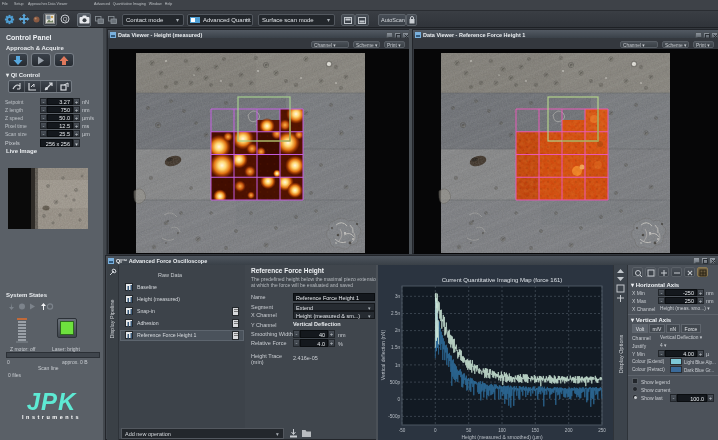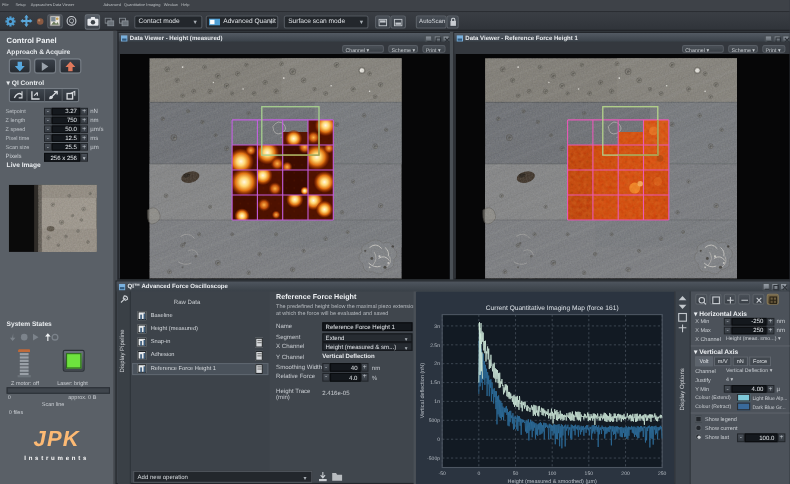--- a/index.html
+++ b/index.html
@@ -286,21 +286,21 @@
     </span>
     <div class="abs" style="left:57px;top:290px;width:20px;height:20px;background:linear-gradient(#6a717a,#3f454c);border:1px solid #2c3137;border-radius:2px"></div>
     <div class="abs" style="left:60px;top:293px;width:14px;height:14px;background:#6ee23e;border:1px solid #2e6a1e"></div>
     <div class="abs lbl" style="left:10px;top:318px;font-size:5px">Z motor: off</div>
     <div class="abs lbl" style="left:52px;top:318px;font-size:5px">Laser: bright</div>
     <div class="abs" style="left:6px;top:324px;width:94px;height:6px;background:#3f454c;border:1px solid #2b3036"></div>
     <div class="abs lbl" style="left:7px;top:331px;font-size:5px">0</div>
     <div class="abs lbl" style="left:62px;top:331px;font-size:5px">approx. 0 B</div>
     <div class="abs lbl" style="left:38px;top:337px;font-size:5px">Scan line</div>
     <div class="abs lbl" style="left:8px;top:344px;font-size:5px">0 files</div>
-    <div class="abs" style="left:0px;top:360px;width:103px;text-align:center;color:#fdba74;font-size:20px;font-weight:bold;font-style:italic;letter-spacing:1px;font-family:'Liberation Sans',sans-serif">JPK</div>
+    <div class="abs" style="left:0px;top:360px;width:103px;text-align:center;color:#5eead4;font-size:24px;font-weight:bold;font-style:italic;letter-spacing:1px;font-family:'Liberation Sans',sans-serif">JPK</div>
     <div class="abs" style="left:0px;top:386px;width:103px;text-align:center;color:#fdfdfd;font-size:5.5px;font-weight:bold;letter-spacing:2.5px">Instruments</div>
   </div>
 <div class="abs" style="left:107px;top:29px;width:302px;height:225px;background:#33373d;border:1px solid #23262b">
     <div class="abs" style="left:0;top:0;width:302px;height:8px;background:linear-gradient(#535a63,#3a4149)"></div>
     <span class="abs" style="left:2px;top:1.5px">
       <svg width="6" height="6" viewBox="0 0 6 6" style="display:block;">
         <rect width="6" height="6" fill="#7ab0dd"></rect>
         <rect x="1" y="3" width="4" height="2" fill="#315a7e"></rect>
       </svg>
     </span>

